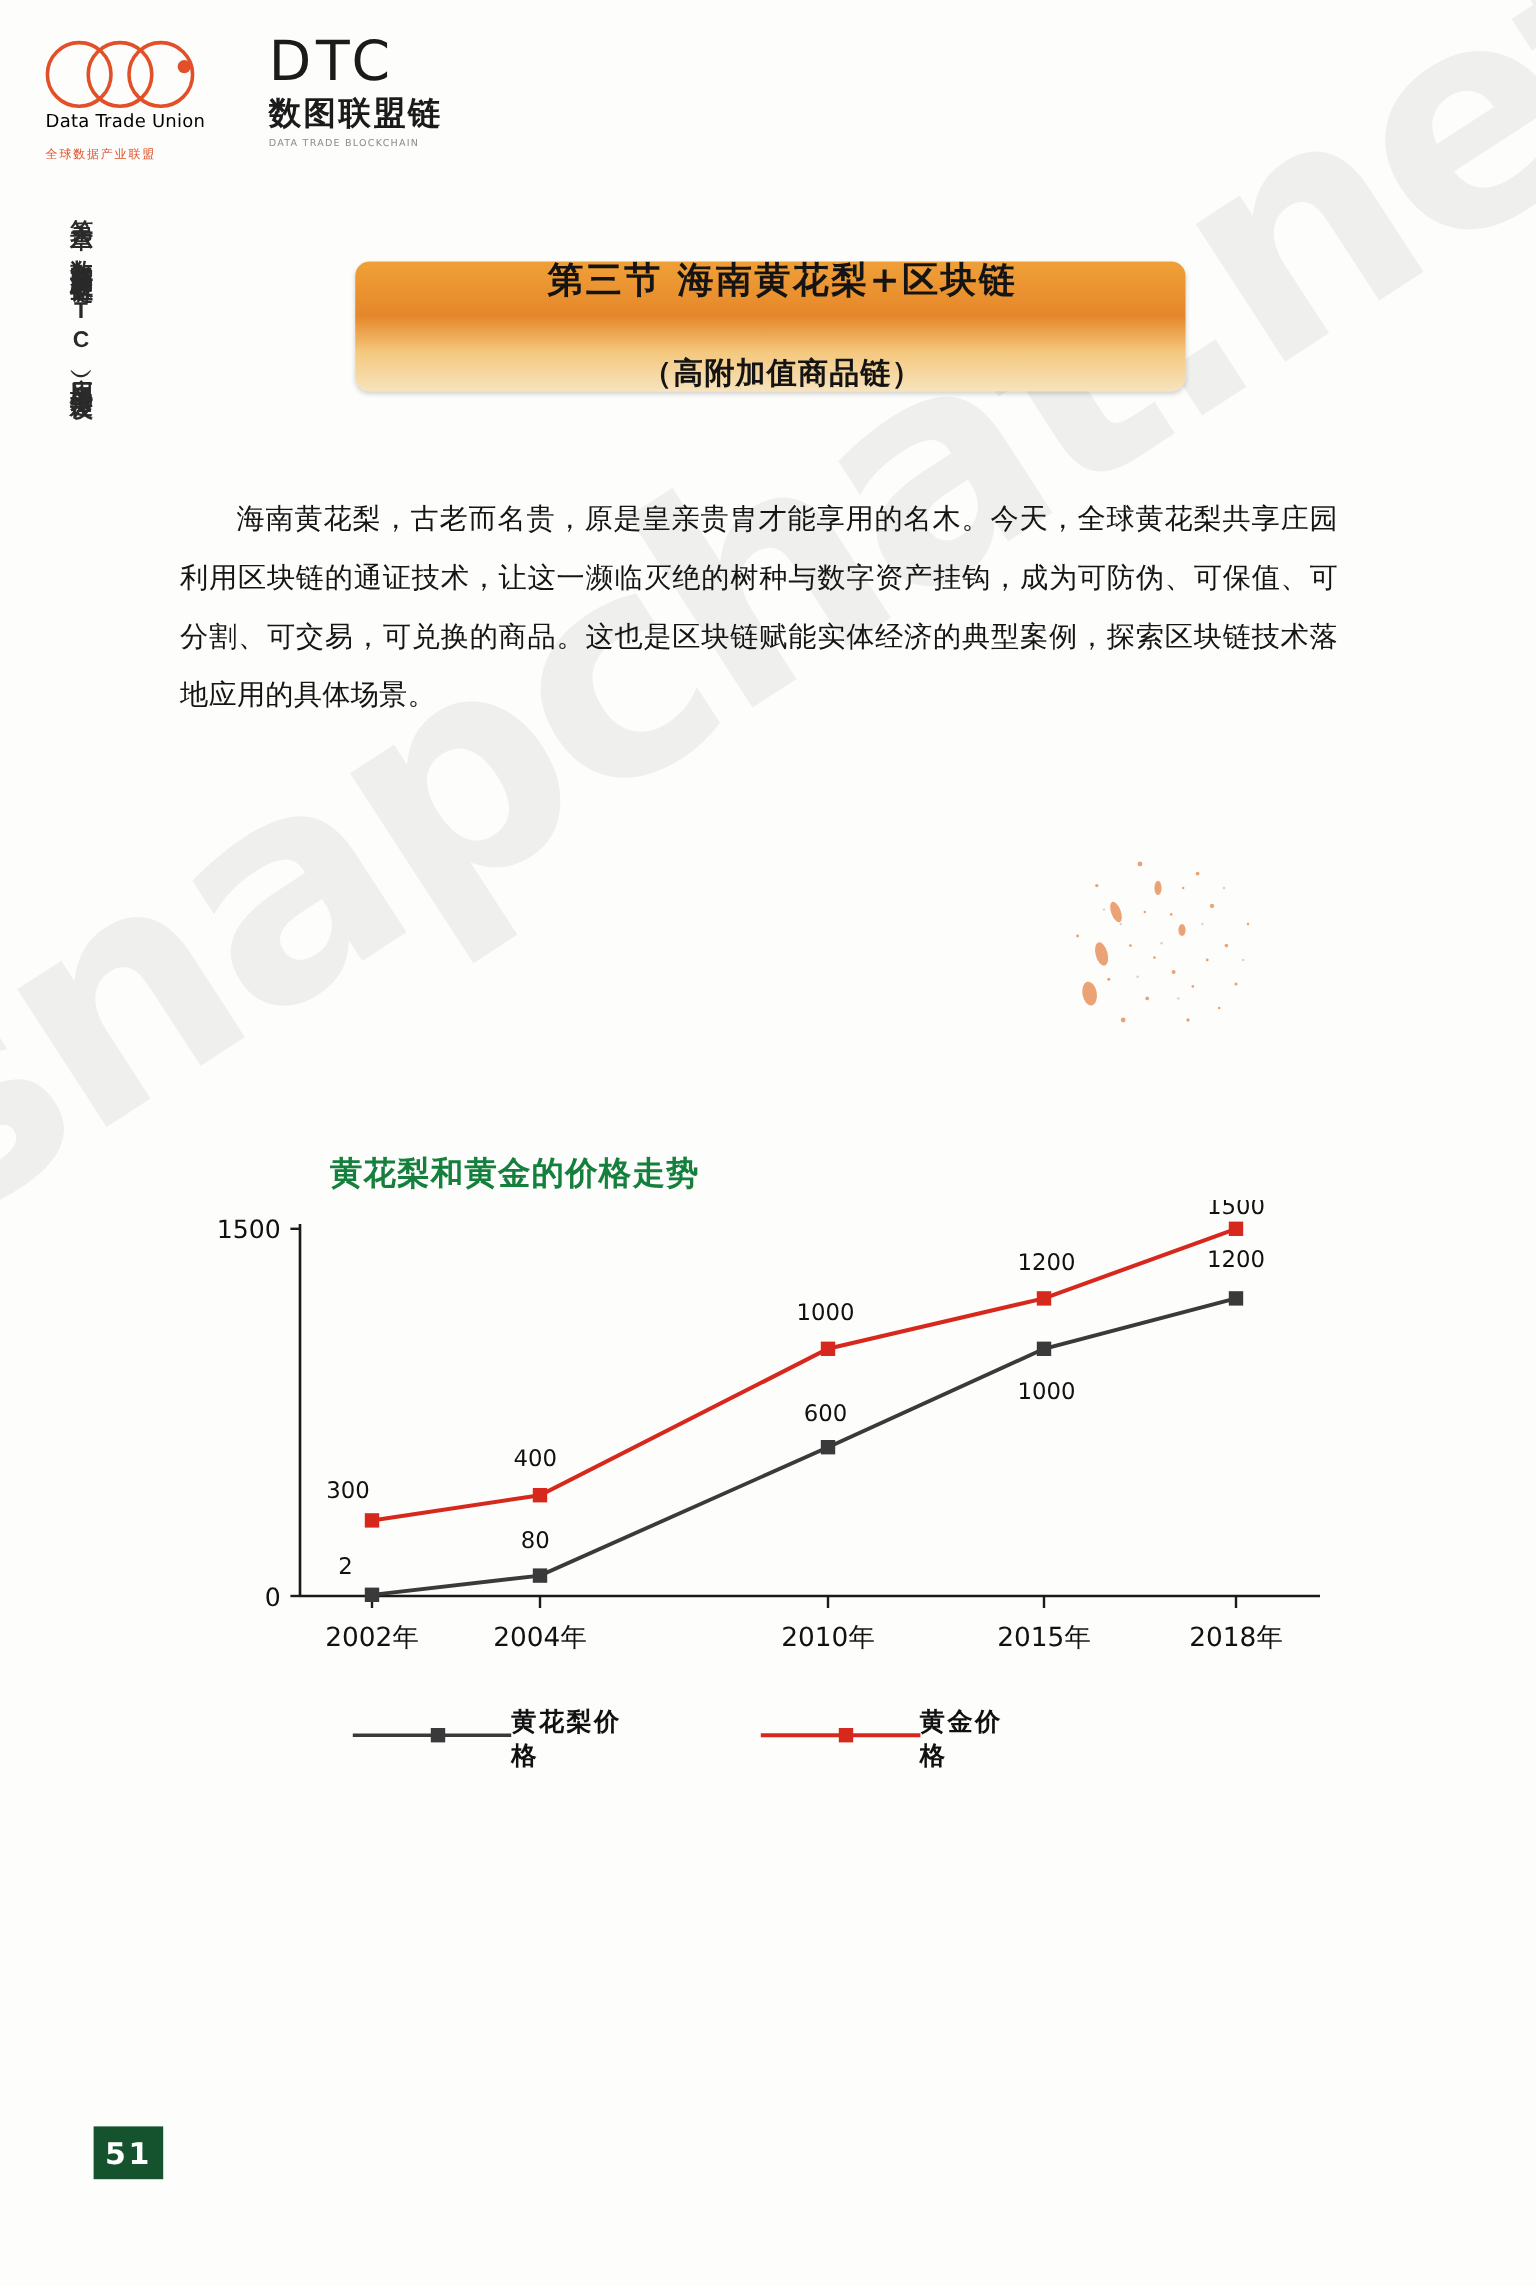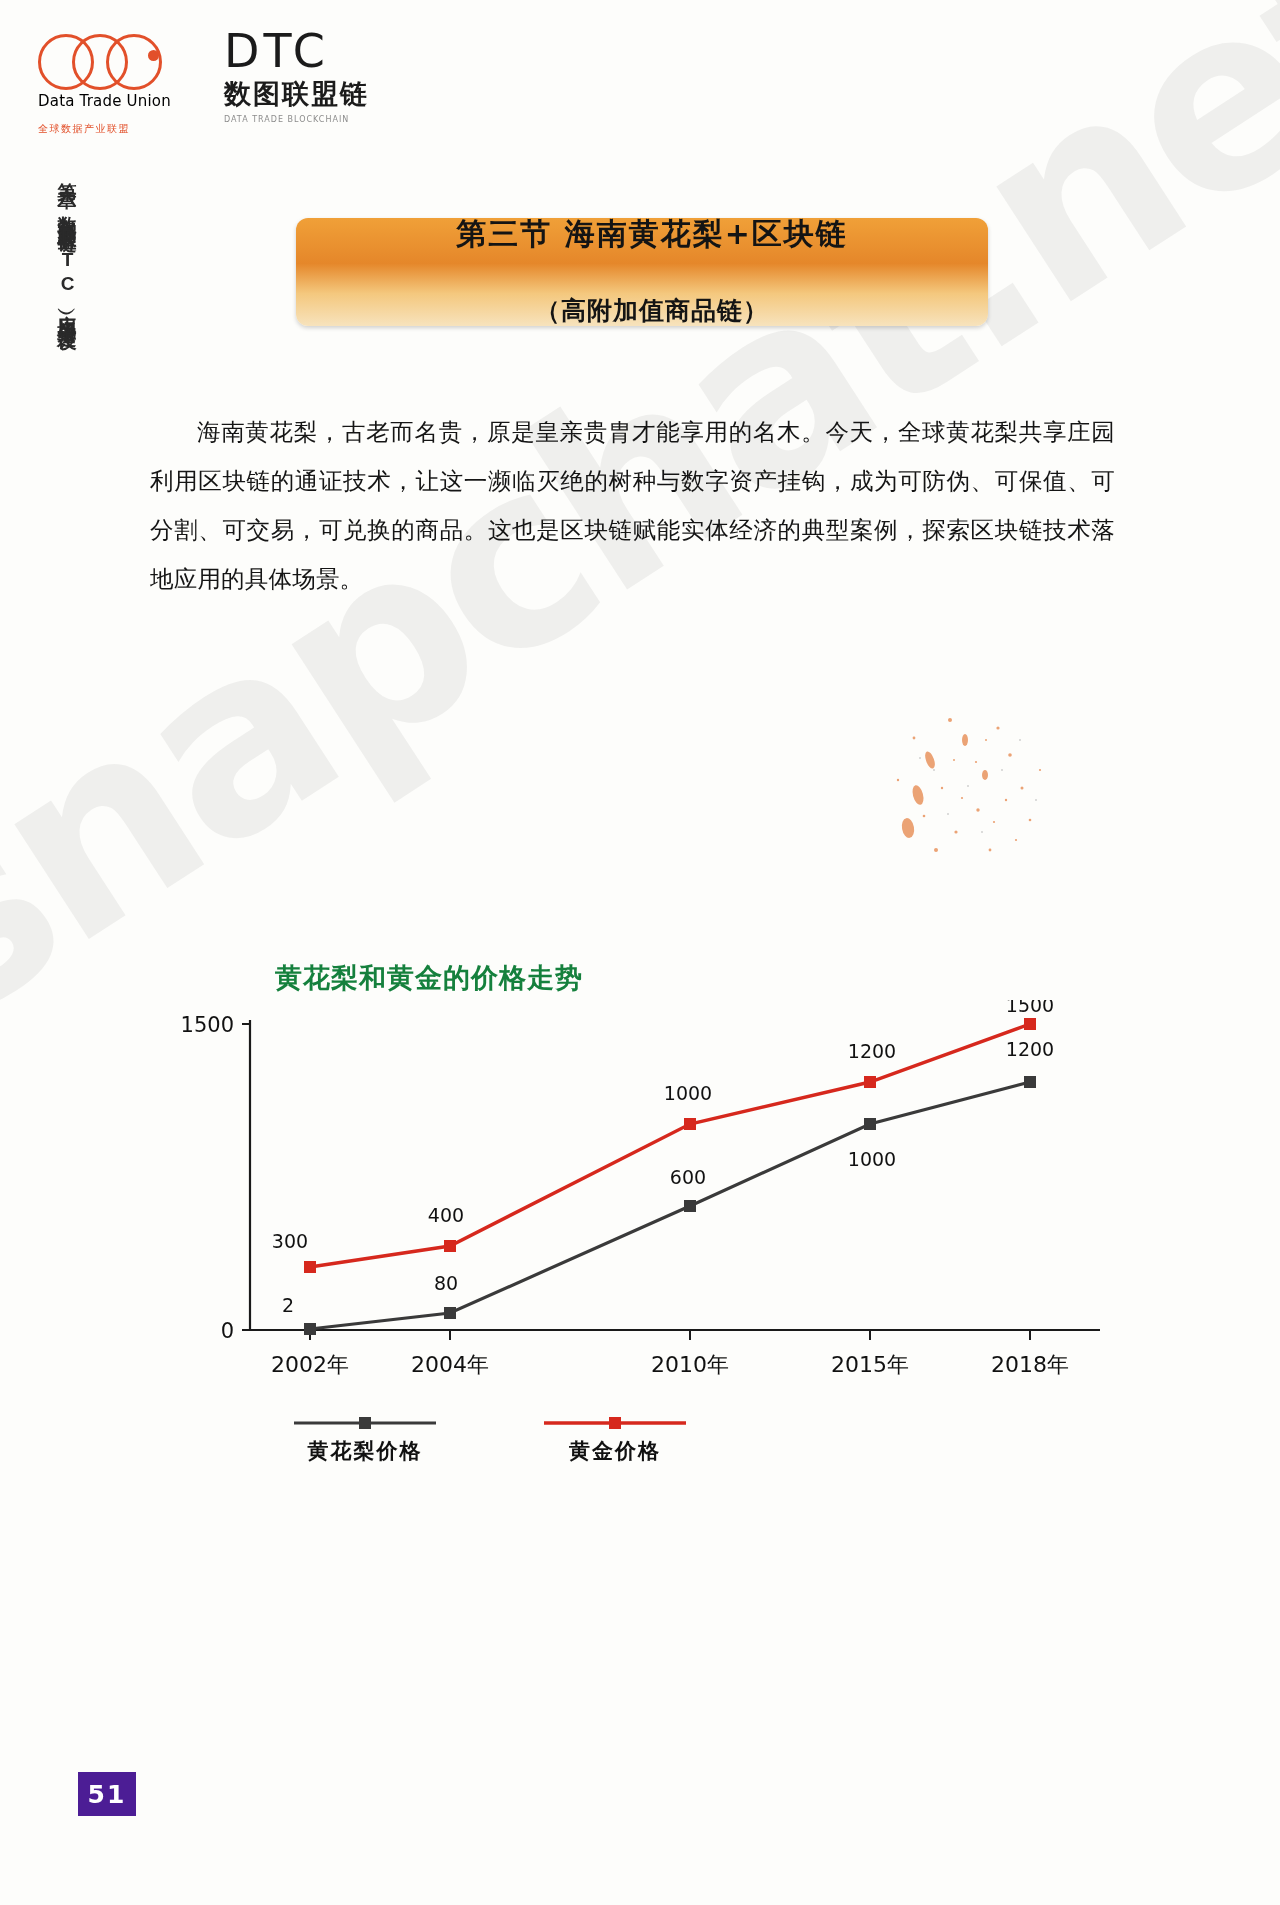--- a/index.html
+++ b/index.html
@@ -225,37 +225,37 @@
 
   .legend {
     position: absolute;
     left: 140px;
     top: 455px;
     width: 560px;
     display: flex;
     gap: 100px;
     align-items: flex-start;
   }
-  .legend-item { display: flex; flex-direction: column; align-items: center; }
+  .legend-item { display: flex; flex-direction: row; align-items: center; }
   .legend-label {
     font-size: 21px;
     font-weight: 700;
     color: #111;
     margin-top: 6px;
     letter-spacing: 2px;
   }
 
   
   .page-number {
     position: absolute;
     left: 78px;
     top: 1772px;
     width: 58px;
     height: 44px;
-    background: #4c1d95;
+    background: #14532d;
     color: #fff;
     font-family: "DejaVu Sans", sans-serif;
     font-size: 25px;
     font-weight: 700;
     display: flex;
     align-items: center;
     justify-content: center;
     letter-spacing: 2px;
     z-index: 10;
   }

